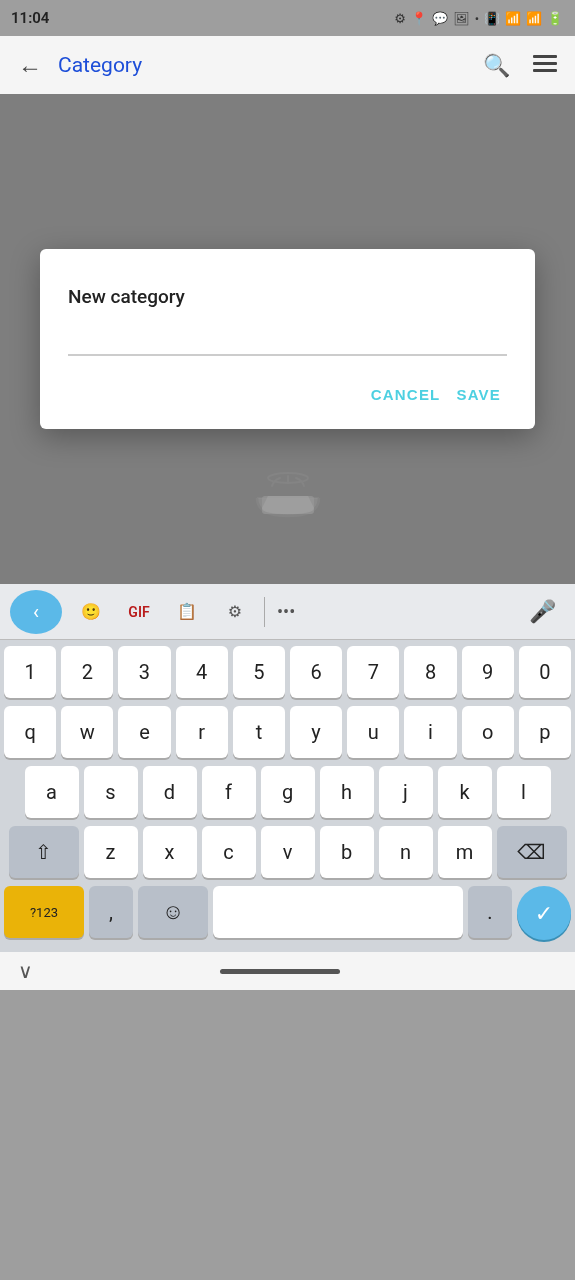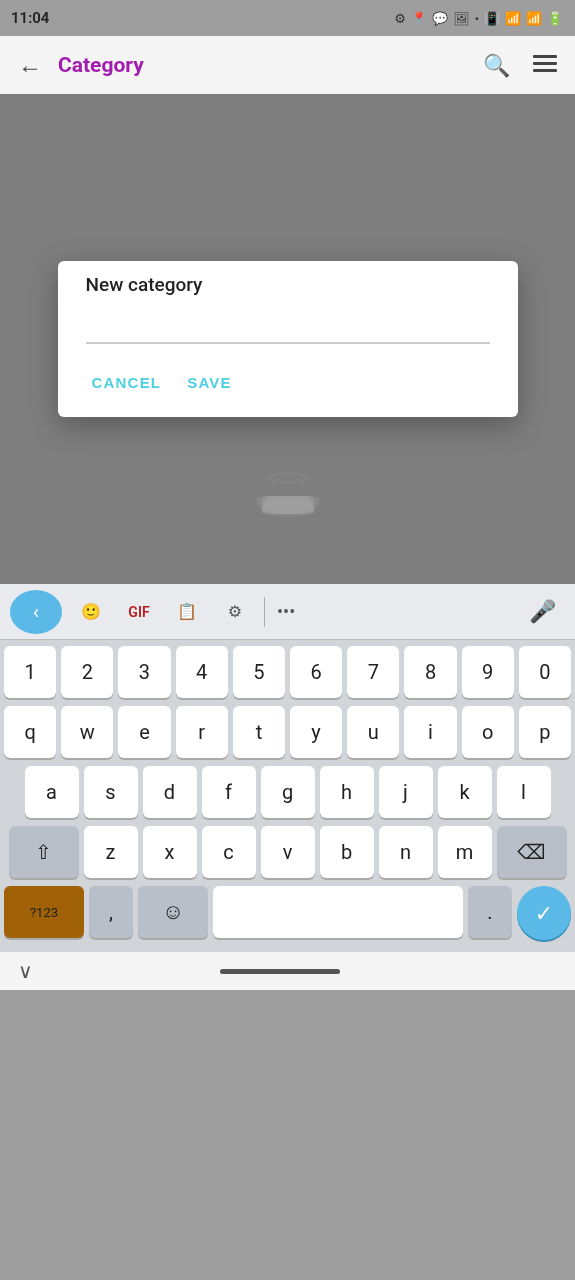--- a/index.html
+++ b/index.html
@@ -50,22 +50,22 @@
     }
     .app-bar-back {
       font-size: 24px;
       color: #444;
       cursor: pointer;
       padding: 6px;
     }
     .app-bar-title {
       flex: 1;
       font-size: 21px;
-      font-weight: 700;
-      color: #a21caf;
+      font-weight: 400;
+      color: #1d4ed8;
     }
     .app-bar-action {
       font-size: 22px;
       color: #444;
       cursor: pointer;
       padding: 6px;
     }
 
     
     .main-content {
@@ -98,22 +98,22 @@
     .dialog-overlay {
       position: absolute;
       top: 0; left: 0; right: 0; bottom: 0;
       display: flex;
       align-items: center;
       justify-content: center;
     }
     .dialog {
       background: #fff;
       border-radius: 6px;
-      width: 460px;
-      padding: 12px 28px 18px 28px;
+      width: 495px;
+      padding: 36px 28px 18px 28px;
       box-shadow: 0 8px 30px rgba(0,0,0,0.3);
     }
     .dialog-title {
       font-size: 19px;
       font-weight: 500;
       color: #222;
       margin-bottom: 18px;
     }
     .dialog-input-wrapper {
       border-bottom: 2px solid #ccc;
@@ -125,22 +125,22 @@
       border: none;
       outline: none;
       font-size: 17px;
       color: #333;
       background: transparent;
       padding: 2px 0;
       caret-color: #333;
     }
     .dialog-actions {
       display: flex;
-      justify-content: flex-start;
-      gap: 14px;
+      justify-content: flex-end;
+      gap: 4px;
     }
     .dialog-btn {
       background: none;
       border: none;
       font-size: 15px;
       font-weight: 700;
       letter-spacing: 0.08em;
       cursor: pointer;
       padding: 8px 6px;
       color: #4dd0e1;
@@ -252,21 +252,21 @@
       flex: 1.4;
       max-width: 70px;
     }
     .key-emoji {
       background: #b8bfc9;
       flex: 1.4;
       max-width: 70px;
       font-size: 22px;
     }
     .key-num {
-      background: #a16207;
+      background: #eab308;
       font-size: 14px;
       flex: 1.6;
       max-width: 80px;
     }
     .key-comma {
       background: #b8bfc9;
       max-width: 50px;
       flex: 0.8;
     }
     .key-period {

